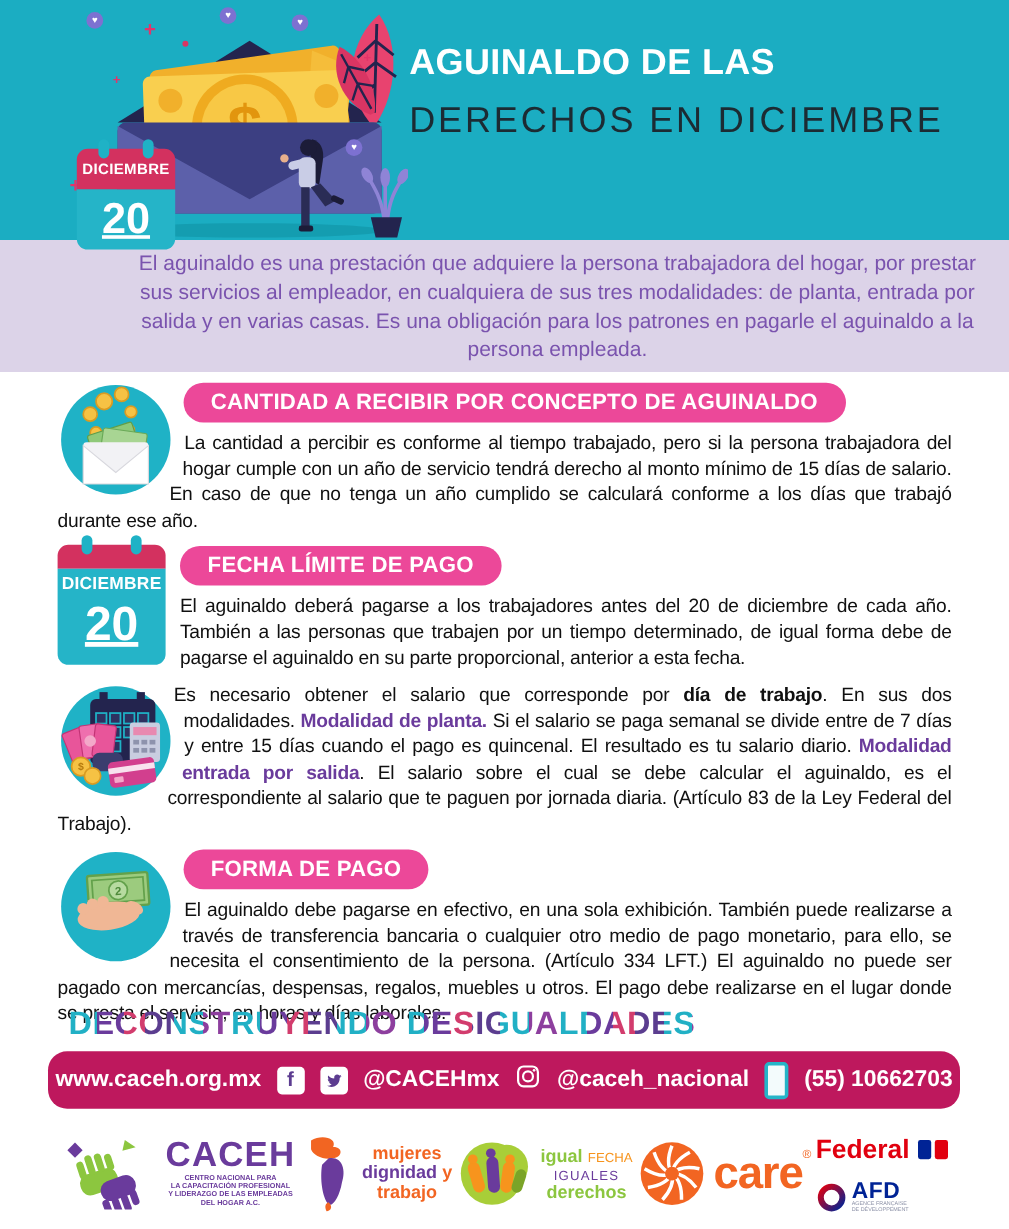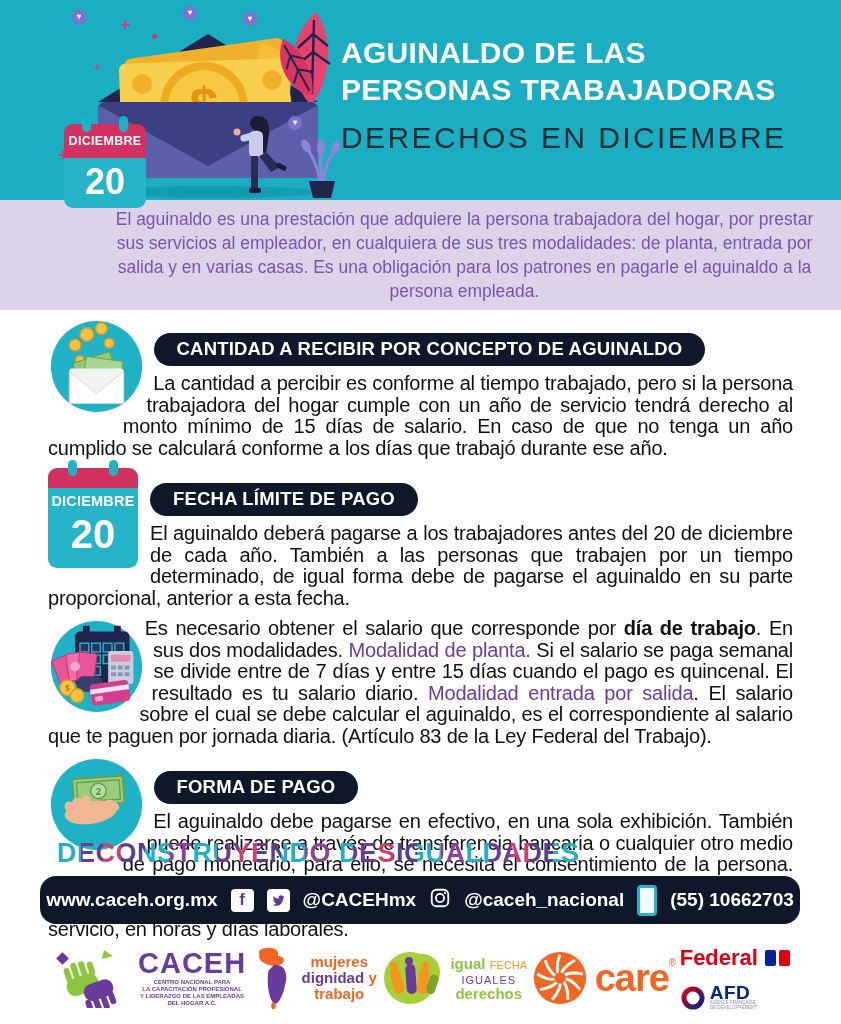--- a/index.html
+++ b/index.html
@@ -13,21 +13,21 @@
   .hero-title div{font-size:30px;font-weight:bold;color:#fff;line-height:37px;letter-spacing:.3px;}
   .hero-subtitle{margin-top:13px;font-size:30px;color:#1c2b33;letter-spacing:2.4px;font-weight:normal;}
 
   
   .cal{position:absolute;z-index:3;}
   .cal .hook{position:absolute;top:-8px;width:9px;height:16px;border-radius:5px;background:#1fb2c6;}
   .cal .hook.l{left:22%;} .cal .hook.r{right:22%;}
   .cal-top{background:#d3315f;border-radius:9px 9px 0 0;display:flex;align-items:center;justify-content:center;}
   .cal-bottom{background:#25b4c8;border-radius:0 0 9px 9px;text-align:center;color:#fff;}
   .cal-month{color:#fff;font-weight:bold;}
-  .cal-day{color:#fff;font-weight:bold;}
+  .cal-day{color:#fff;font-weight:bold;text-decoration:underline;}
   .cal--hero{left:64px;top:124px;width:82px;}
   .cal--hero .cal-top{height:34px;}
   .cal--hero .cal-month{font-size:12.5px;letter-spacing:.3px;}
   .cal--hero .cal-bottom{height:50px;}
   .cal--hero .cal-day{font-size:36px;line-height:48px;}
   .cal--sec{position:relative;width:90px;}
   .cal--sec .cal-top{height:20px;}
   .cal--sec .cal-bottom{height:78px;padding-top:2px;}
   .cal--sec .cal-month{font-size:14.5px;letter-spacing:.2px;line-height:22px;}
   .cal--sec .cal-day{font-size:40px;line-height:44px;}
@@ -45,34 +45,34 @@
   .intro{position:absolute;top:200px;left:0;width:841px;height:110px;background:#dcd3e8;
          display:flex;align-items:center;justify-content:center;padding-left:44px;}
   .intro p{margin:0;max-width:700px;text-align:center;color:#7a53ae;font-size:17.5px;line-height:24px;}
 
   
   .content{position:absolute;top:318px;left:48px;width:745px;}
   .section{margin-bottom:9px;}
   .section::after{content:"";display:block;clear:both;}
   .sec-icon{float:left;width:97px;height:97px;margin:0 10px 4px 0;shape-outside:circle(50%);}
   .sec-icon.cal-wrap{width:92px;height:102px;shape-outside:inset(0);}
-  .pill{display:inline-block;background:#0f172a;color:#fff;font-weight:bold;font-size:18.5px;
-        letter-spacing:.2px;padding:5px 23px 6px;border-radius:18px;margin:15px 0 7px;}
-  .body{margin:0;font-size:20px;letter-spacing:-0.2px;line-height:21.5px;text-align:justify;color:#101010;}
+  .pill{display:inline-block;background:#ec4899;color:#fff;font-weight:bold;font-size:18.5px;
+        letter-spacing:.2px;padding:5px 23px 6px;border-radius:18px;margin:1px 0 7px;}
+  .body{margin:0;font-size:16px;letter-spacing:-0.2px;line-height:21.5px;text-align:justify;color:#101010;}
   .rt-bold-dark{font-weight:bold;color:#101010;}
-  .rt-bold-purple{font-weight:normal;color:#6a3b9c;}
+  .rt-bold-purple{font-weight:bold;color:#6a3b9c;}
 
   
   .slogan{position:absolute;left:57px;top:838px;font-size:27px;font-weight:bold;letter-spacing:.5px;
           background:repeating-linear-gradient(90deg,#21b0c5 0 24px,#6a3b9c 24px 46px,#d23c6d 46px 64px,
                      #5b3d8f 64px 88px,#21b0c5 88px 112px,#8d3f9e 112px 136px);
           -webkit-background-clip:text;background-clip:text;color:transparent;}
 
   
-  .footbar{position:absolute;left:40px;top:876px;width:760px;height:48px;background:#0f172a;border-radius:16px;
+  .footbar{position:absolute;left:40px;top:876px;width:760px;height:48px;background:#be185d;border-radius:16px;
            display:flex;align-items:center;justify-content:center;gap:13px;color:#fff;font-weight:bold;font-size:19px;}
   .icn-sq{width:23px;height:23px;background:#fff;border-radius:4px;display:flex;align-items:center;justify-content:center;}
   .icn-sq.fb::before{content:"f";color:#5c3c90;font-weight:bold;font-size:17px;}
   .phone-icn{width:14px;height:25px;border:3px solid #25b4c8;border-radius:4px;background:#f3fbfc;}
 
   
   .logos{position:absolute;left:52px;top:936px;width:738px;height:84px;display:flex;align-items:center;justify-content:space-between;}
   .logo{display:flex;align-items:center;gap:6px;text-align:center;}
   .caceh-name{font-size:29px;font-weight:bold;color:#6a3b9c;letter-spacing:1px;line-height:28px;}
   .caceh-sub{font-size:6px;font-weight:bold;color:#6a3b9c;white-space:pre-line;line-height:7px;margin-top:2px;}
@@ -161,21 +161,20 @@
       <span class="deco deco-plus" style="left:120px;top:16px;"></span>
       <span class="deco deco-plus small" style="left:94px;top:62px;"></span>
       <span class="deco deco-plus" style="left:58px;top:146px;"></span>
       <span class="deco deco-plus small" style="left:303px;top:44px;"></span>
       <span class="deco deco-dot" style="left:152px;top:34px;"></span>
     </div>
 
     <div class="hero-text">
       <div class="hero-title">
         <div>AGUINALDO DE LAS</div>
-        <div>PERSONAS TRABAJADORAS</div>
       </div>
       <div class="hero-subtitle">DERECHOS EN DICIEMBRE</div>
     </div>
   </div>
 
   <div class="intro">
     <p>El aguinaldo es una prestación que adquiere la persona trabajadora del hogar, por prestar sus servicios al empleador, en cualquiera de sus tres modalidades: de planta, entrada por salida y en varias casas. Es una obligación para los patrones en pagarle el aguinaldo a la persona empleada.</p>
   </div>
 
   <div class="content">

